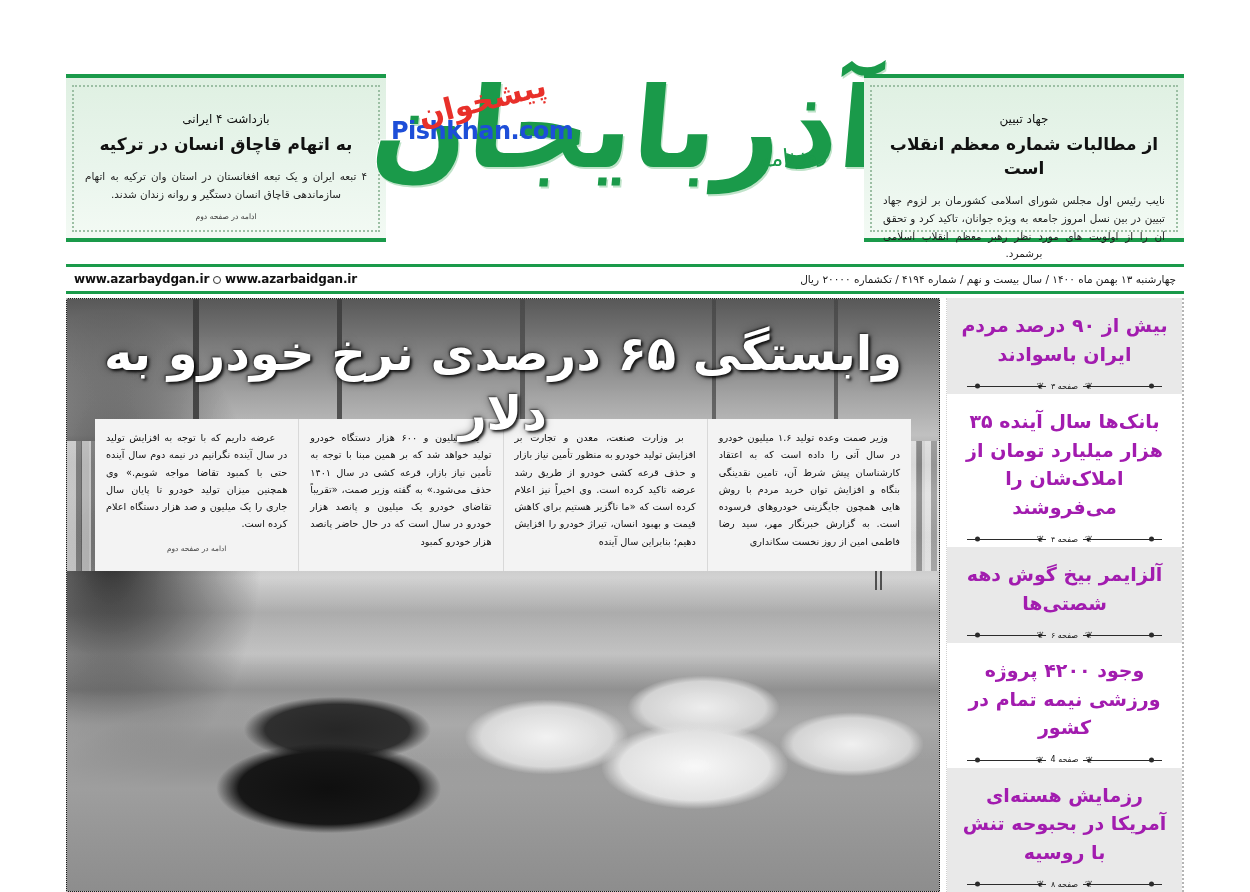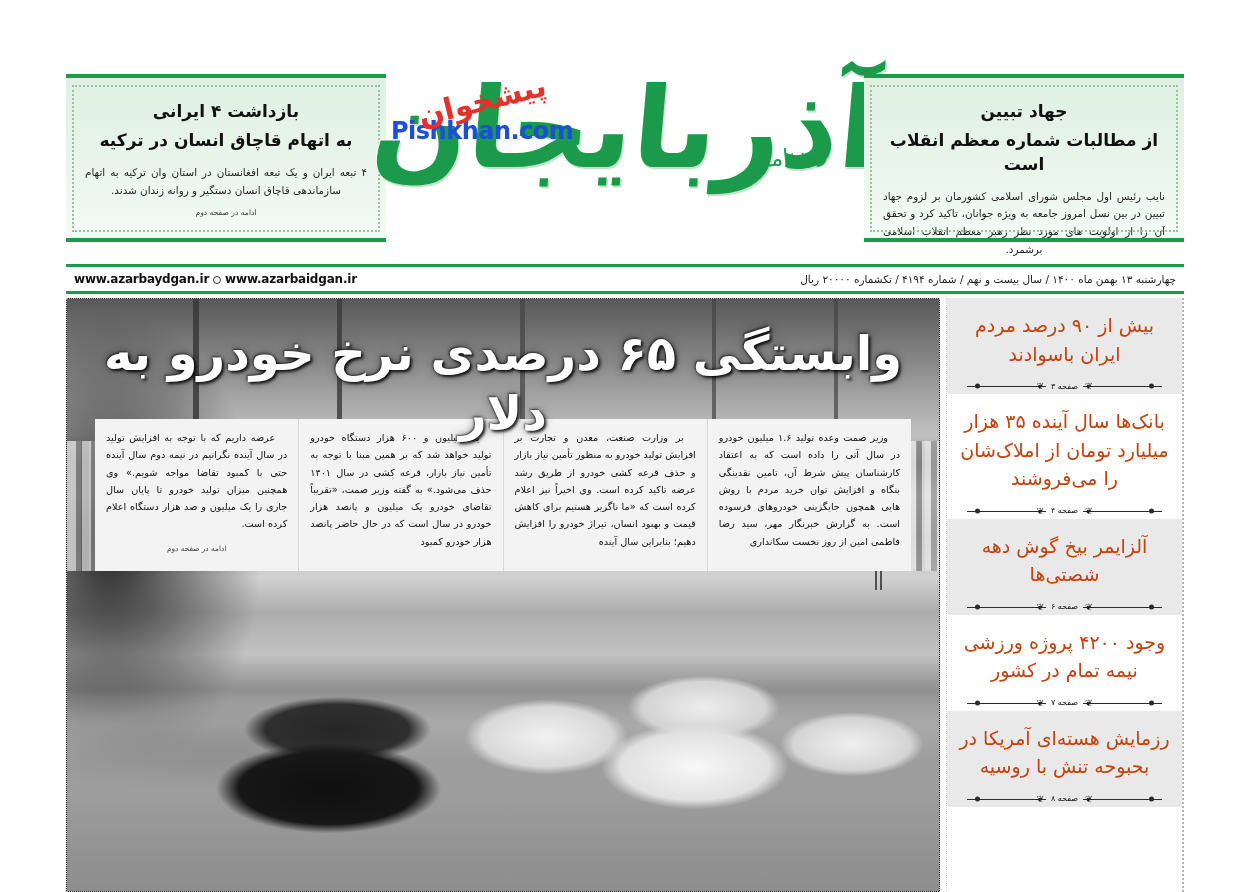--- a/index.html
+++ b/index.html
@@ -40,25 +40,25 @@
   .promo-box .inner-dotted {
     position: absolute;
     left: 6px; right: 6px; top: 7px; bottom: 6px;
     border: 2px dotted #9cbfa4;
     pointer-events: none;
   }
   .promo-box.left  { left: 66px; }
   .promo-box.right { right: 66px; }
 
   .promo-kicker {
-    font-size: 17px;
-    font-weight: bold;
+    font-size: 12px;
+    font-weight: normal;
     color: #111;
     line-height: 1.35;
-    margin-top: 15px;
+    margin-top: 26px;
   }
   .promo-head {
     font-size: 17px;
     font-weight: bold;
     color: #111;
     line-height: 1.4;
     margin-top: 6px;
     letter-spacing: -0.2px;
   }
   .promo-body {
@@ -328,22 +328,22 @@
   }
   .side-item {
     padding: 13px 12px 0 12px;
     text-align: center;
     position: relative;
     flex: 0 0 auto;
   }
   .side-item.shaded { background: #e9e9e9; }
   .side-title {
     font-size: 19px;
-    font-weight: normal;
-    color: #c2410c;
+    font-weight: bold;
+    color: #a21caf;
     line-height: 1.5;
     letter-spacing: -0.4px;
     padding-bottom: 10px;
   }
   .side-rule {
     position: relative;
     height: 16px;
     margin: 0 2px;
     display: flex;
     align-items: center;
@@ -495,21 +495,21 @@
         </div>
       </div>
 
       <div class="side-item">
         <div class="side-title">وجود ۴۲۰۰ پروژه ورزشی نیمه تمام در کشور</div>
         <div class="side-rule">
           <span class="line"></span>
           <span class="tick-l"></span>
           <span class="tick-r"></span>
           <span class="orn">❦</span>
-          <span class="pg">صفحه ۷</span>
+          <span class="pg">صفحه 4</span>
           <span class="orn">❦</span>
         </div>
       </div>
 
       <div class="side-item shaded">
         <div class="side-title">رزمایش هسته‌ای آمریکا در بحبوحه تنش با روسیه</div>
         <div class="side-rule">
           <span class="line"></span>
           <span class="tick-l"></span>
           <span class="tick-r"></span>

